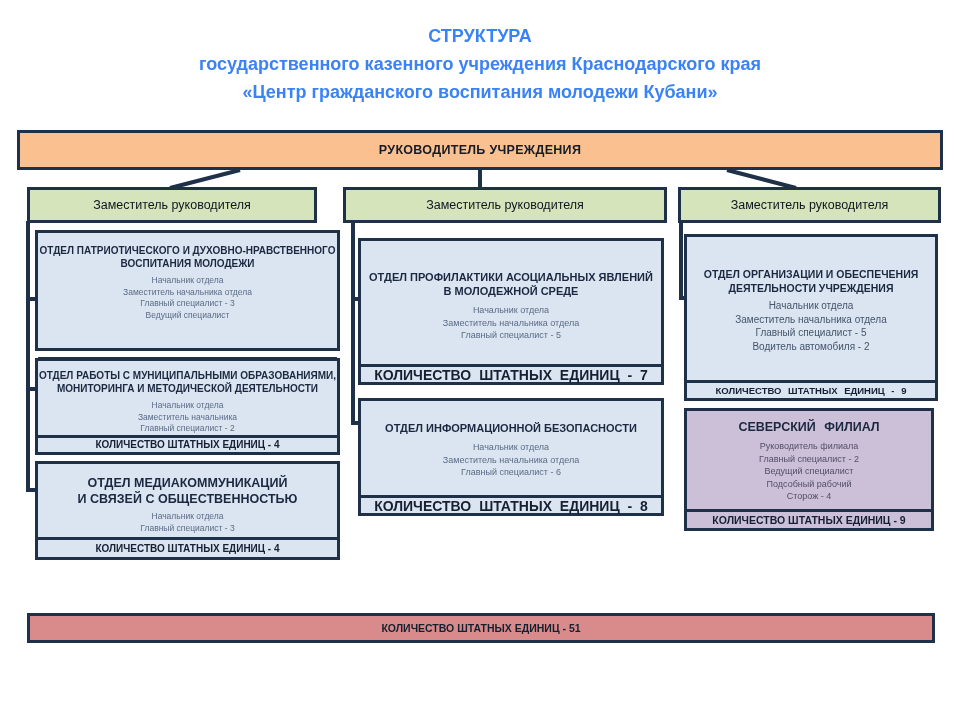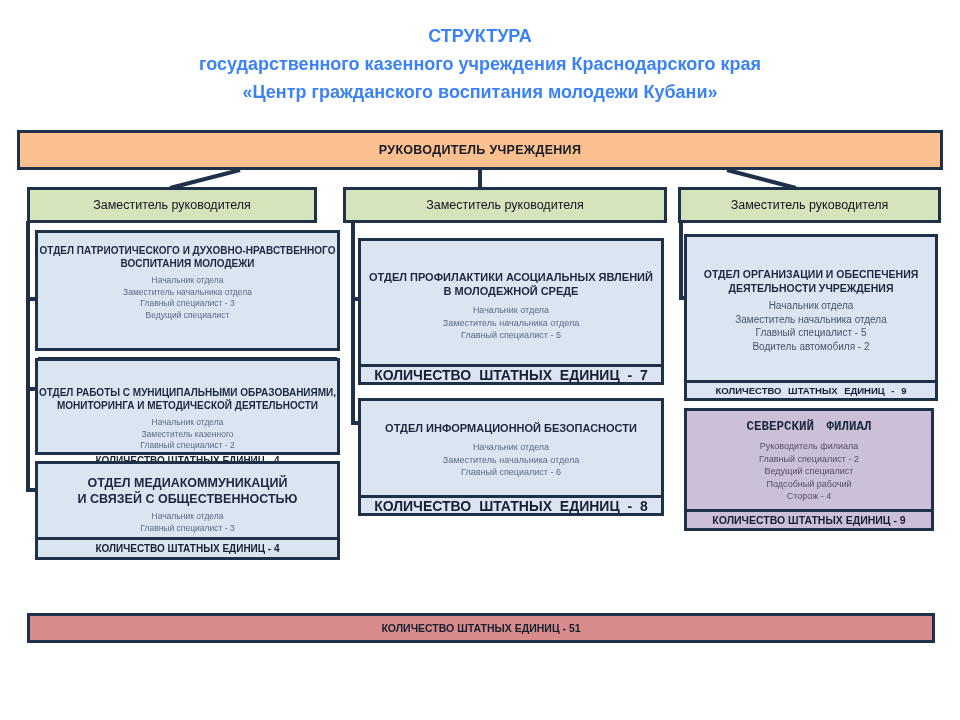--- a/index.html
+++ b/index.html
@@ -34,32 +34,32 @@
 
   .l1 { left:35px; top:230px; width:305px; height:121px;gap:36px; }
   .l2 { left:35px; top:358px; width:305px; height:97px; }
   .l3 { left:35px; top:461px; width:305px; height:99px; }
   .m1 { left:358px; top:238px; width:306px; height:147px; }
   .m2 { left:358px; top:398px; width:306px; height:118px; }
   .r1 { left:684px; top:234px; width:254px; height:167px; }
   .r2 { left:684px; top:408px; width:250px; height:123px; background:#cbc0d8; }
 
   .l1 .dept-body { padding-top:11px; }
-  .l2 .dept-body { padding-top:25px; }
+  .l2 .dept-body { padding-top:8px; }
   .l3 .dept-body { padding-top:12px;text-align:center; }
   .m1 .dept-body { padding-top:29px; }
   .m2 .dept-body { padding-top:20px; }
   .r1 .dept-body { padding-top:31px; }
   .r2 .dept-body { padding-top:9px; }
 
   .l1 .dept-title, .l2 .dept-title { font-size:10px; line-height:13px; }
   .l3 .dept-title { font-size:12.5px; line-height:15.5px; }
   .m1 .dept-title, .m2 .dept-title { font-size:11px; line-height:14px; }
   .r1 .dept-title { font-size:10.5px; line-height:13.5px; }
-  .r2 .dept-title { font-size:12.5px; line-height:15px; word-spacing:5px;font-family:Liberation Mono, monospace; }
+  .r2 .dept-title { font-size:12.5px; line-height:15px; word-spacing:5px; }
 
   .l1 .roles, .l2 .roles { margin-top:5px; font-size:8.5px; line-height:11.5px; }
   .l3 .roles { margin-top:4px; font-size:8.5px; line-height:11.5px; }
   .m1 .roles, .m2 .roles { margin-top:6px; font-size:9px; line-height:12.5px; }
   .r1 .roles { margin-top:4px; font-size:10px; line-height:13.5px; }
   .r1 .roles .role { color:#44546a; }
   .r2 .roles { margin-top:5px; font-size:9px; line-height:12.5px; }
   .r2 .roles .role { color:#534f66; }
 
   .l1 .staff { height:22px; font-size:10px; }
@@ -132,21 +132,21 @@
   </div>
 
   <div class="dept l2">
     <div class="dept-body">
       <div class="dept-title">
         <div>ОТДЕЛ РАБОТЫ С МУНИЦИПАЛЬНЫМИ ОБРАЗОВАНИЯМИ,</div>
         <div>МОНИТОРИНГА И МЕТОДИЧЕСКОЙ ДЕЯТЕЛЬНОСТИ</div>
       </div>
       <div class="roles">
           <div class="role">Начальник отдела</div>
-          <div class="role">Заместитель казенного</div>
+          <div class="role">Заместитель начальника</div>
           <div class="role">Главный специалист - 2</div>
         </div>
     </div>
     <div class="staff">
       <span>КОЛИЧЕСТВО ШТАТНЫХ ЕДИНИЦ - 4</span>
     </div>
   </div>
 
   <div class="dept l3">
     <div class="dept-body">

